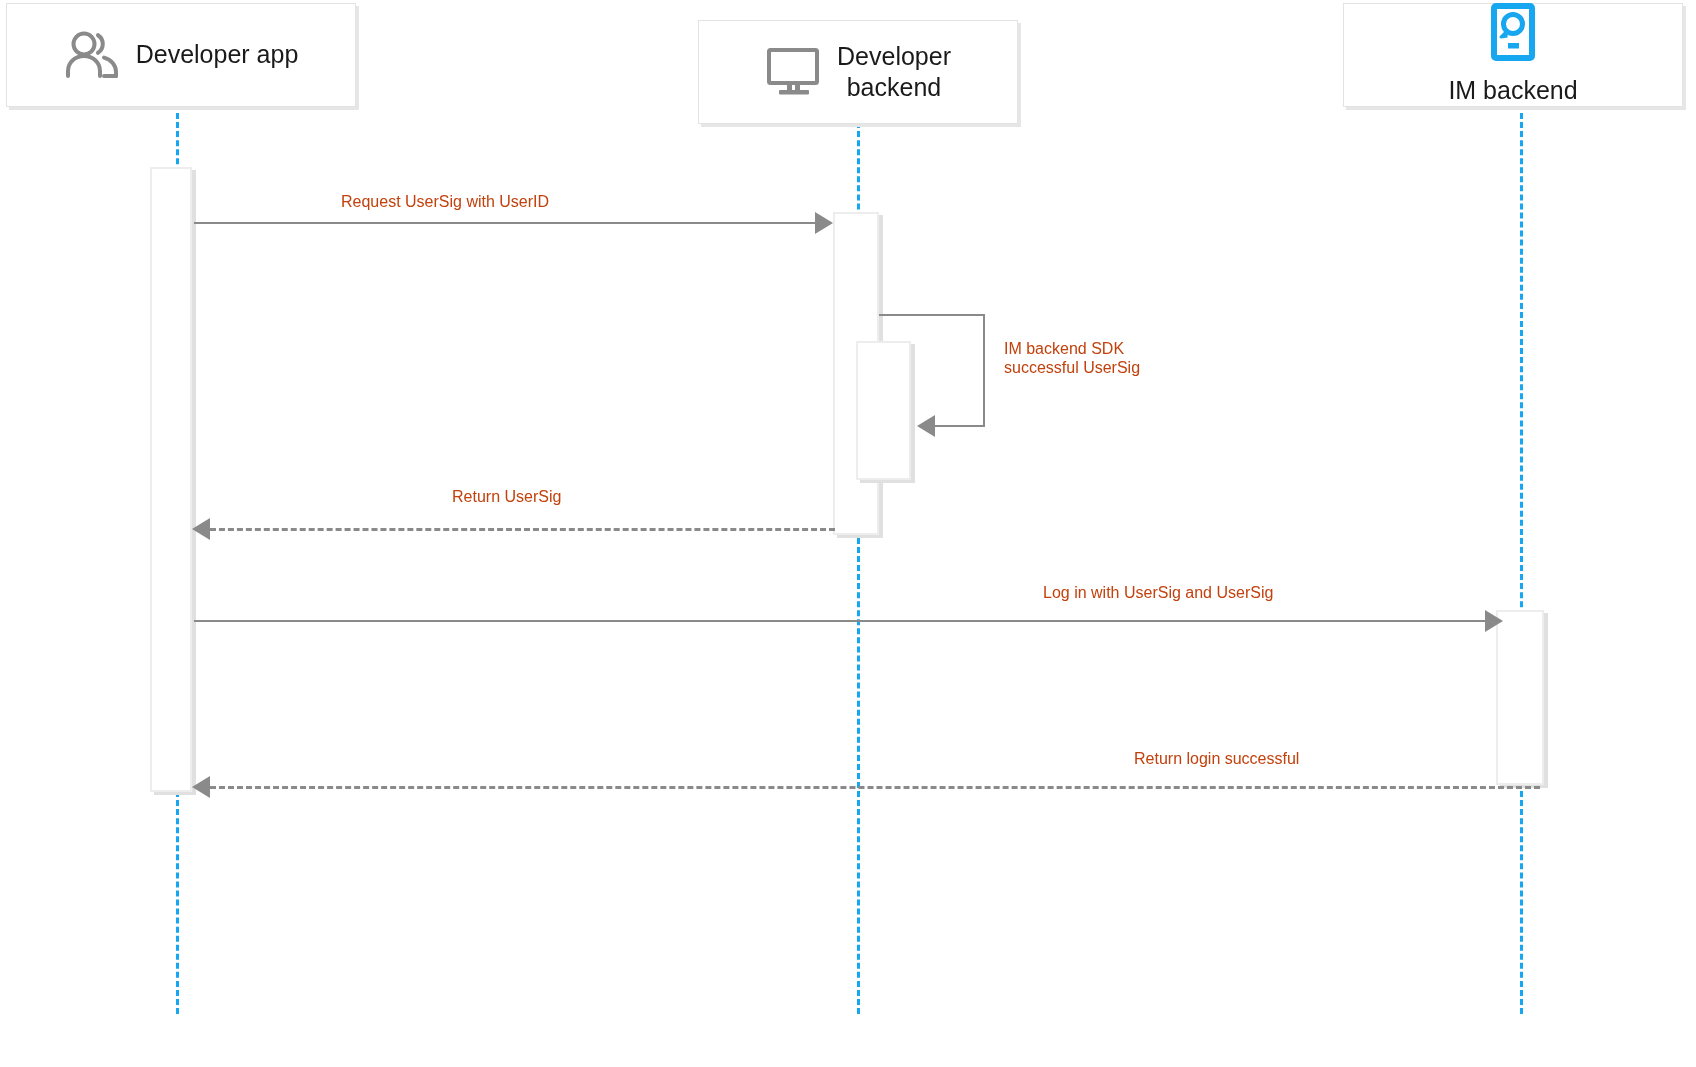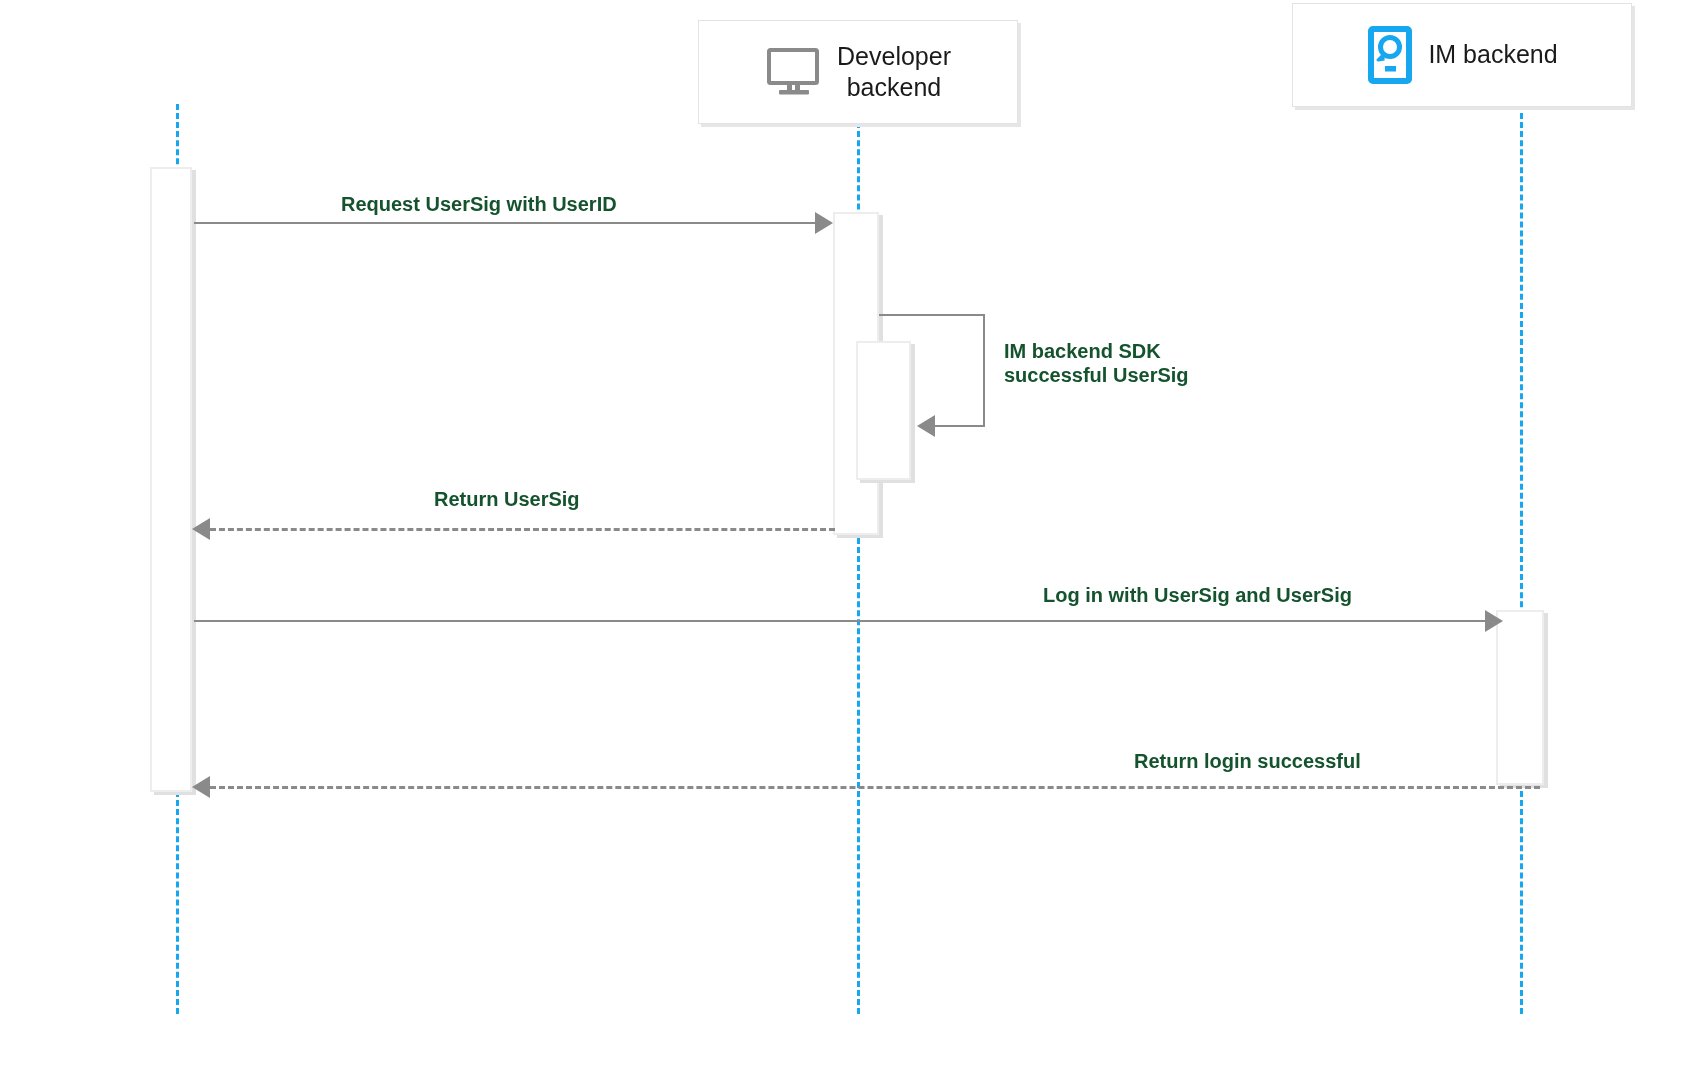--- a/index.html
+++ b/index.html
@@ -61,25 +61,24 @@
   .msg-line {
     position: absolute;
     height: 0;
     border-top: 2px solid #8a8a8a;
   }
   .msg-line.dashed {
     border-top: 3px dashed #8a8a8a;
   }
   .msg-label {
     position: absolute;
-    font-size: 20px;
-    color: #14532d;
+    font-size: 16px;
+    color: #c2410c;
     white-space: nowrap;
     line-height: 1.18;
-    font-weight: bold;
   }
   .msg-label.wrap { white-space: pre-line; }
   .arrow-head {
     position: absolute;
     width: 0; height: 0;
   }
   .arrow-head.right {
     border-top: 11px solid transparent;
     border-bottom: 11px solid transparent;
     border-left: 18px solid #8a8a8a;
@@ -100,35 +99,47 @@
 </style>
 </head>
 <body>
 
 <div id="canvas">
 
   <div class="lifeline" style="left:176px; top:104px; height:910px;"></div>
   <div class="lifeline" style="left:857px; top:104px; height:910px;"></div>
   <div class="lifeline" style="left:1520px; top:104px; height:910px;"></div>
 
+  <div class="participant" style="left:6px; top:3px; width:350px; height:104px;">
+    <span class="p-icon">
+      <svg width="58" height="48" viewBox="0 0 58 48" aria-hidden="true">
+        <circle cx="20" cy="13" r="10.5" fill="none" stroke="#8a8a8a" stroke-width="4"></circle>
+        <path d="M4 45 v-5 c0-8.8 7.2-15 16-15 s16 6.2 16 15 v5" fill="none" stroke="#8a8a8a" stroke-width="4" stroke-linecap="round"></path>
+        <path d="M34 4.2 a10.5 10.5 0 0 1 0 17.6" fill="none" stroke="#8a8a8a" stroke-width="4" stroke-linecap="round"></path>
+        <path d="M40 26.6 c7.2 1.9 12 7.6 12 14.4 v4" fill="none" stroke="#8a8a8a" stroke-width="4" stroke-linecap="round"></path>
+        <path d="M40 45 h12" fill="none" stroke="#8a8a8a" stroke-width="4" stroke-linecap="round"></path>
+      </svg>
+    </span>
+    <span class="p-label">Developer app</span>
+  </div>
 
   <div class="participant" style="left:698px; top:20px; width:320px; height:104px;">
     <span class="p-icon">
       <svg width="58" height="52" viewBox="0 0 58 52" aria-hidden="true">
         <rect x="4" y="4" width="48" height="33" rx="1.5" fill="none" stroke="#8a8a8a" stroke-width="4"></rect>
         <rect x="22" y="39" width="5" height="5" fill="#8a8a8a"></rect>
         <rect x="30" y="39" width="5" height="5" fill="#8a8a8a"></rect>
         <rect x="14" y="44" width="30" height="4.5" rx="1" fill="#8a8a8a"></rect>
       </svg>
     </span>
     <span class="p-label">Developer
 backend</span>
   </div>
 
-  <div class="participant" style="left:1292px; top:3px; width:340px; height:104px;">
+  <div class="participant" style="left:1343px; top:3px; width:340px; height:104px;flex-direction:column;">
     <span class="p-icon">
       <svg width="48" height="58" viewBox="0 0 48 58" aria-hidden="true">
         <rect x="5" y="3" width="38" height="52" rx="2" fill="none" stroke="#16a7f0" stroke-width="6"></rect>
         <circle cx="24" cy="21" r="9.5" fill="none" stroke="#16a7f0" stroke-width="5"></circle>
         <path d="M17.5 28.5 L12 34 L18.5 33" fill="#16a7f0" stroke="#16a7f0" stroke-width="3" stroke-linejoin="round"></path>
         <rect x="19" y="40" width="11" height="5.5" fill="#16a7f0"></rect>
       </svg>
     </span>
     <span class="p-label">IM backend</span>
   </div>
@@ -147,21 +158,21 @@
 
   <div class="self-seg" style="left:879px; top:314px; width:106px; border-top-width:2px;"></div>
 
   <div class="self-seg" style="left:983px; top:314px; height:113px; border-left-width:2px;"></div>
 
   <div class="self-seg" style="left:935px; top:425px; width:50px; border-top-width:2px;"></div>
   <div class="arrow-head left" style="left:917px; top:415px;"></div>
   <div class="msg-label wrap" style="left:1004px; top:340px;">IM backend SDK
 successful UserSig</div>
 
-  <div class="msg-label" style="left:434px; top:488px;">Return UserSig</div>
+  <div class="msg-label" style="left:452px; top:488px;">Return UserSig</div>
   <div class="msg-line dashed" style="left:210px; top:528px; width:625px;"></div>
   <div class="arrow-head left" style="left:192px; top:518px;"></div>
 
   <div class="msg-label" style="left:1043px; top:584px;">Log in with UserSig and UserSig</div>
   <div class="msg-line" style="left:194px; top:620px; width:1295px;"></div>
   <div class="arrow-head right" style="left:1485px; top:610px;"></div>
 
   <div class="msg-label" style="left:1134px; top:750px;">Return login successful</div>
   <div class="msg-line dashed" style="left:210px; top:786px; width:1330px;"></div>
   <div class="arrow-head left" style="left:192px; top:776px;"></div>

